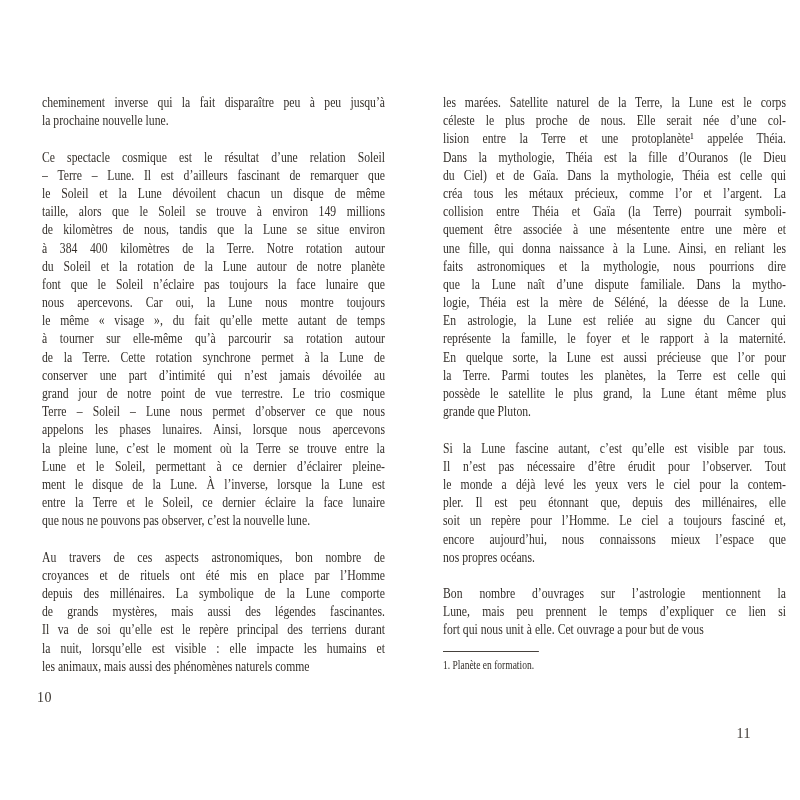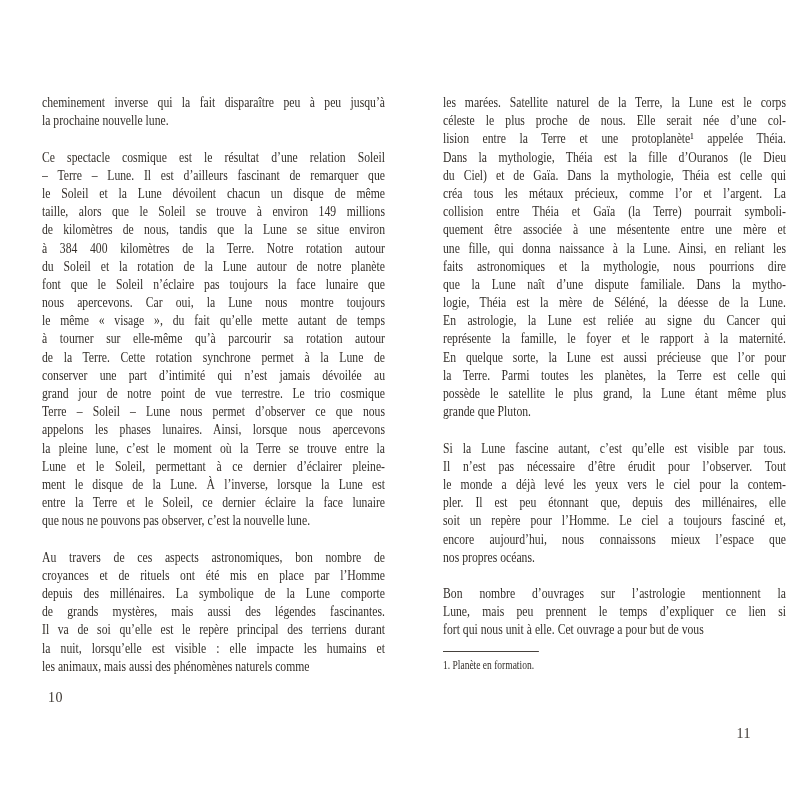--- a/index.html
+++ b/index.html
@@ -59,21 +59,21 @@
     text-align:left;
     text-align-last:left;
   }
   .folio{
     position:absolute;
     top:690px;
     font-size:14px;
     letter-spacing:0.5px;
     color:#3d3833;
   }
-  .folio-left{ left:48px;text-align:center; }
+  .folio-left{ left:37px;text-align:center; }
   .folio-right{ right:45px;margin-top:36px; }
 </style>
 </head>
 <body style="background: rgb(255, 255, 255);">
 
 <div class="spread">
 
   <div class="page-col left-col">
       <div class="para">
         <div class="ln">cheminement inverse qui la fait disparaître peu à peu jusqu’à</div>

